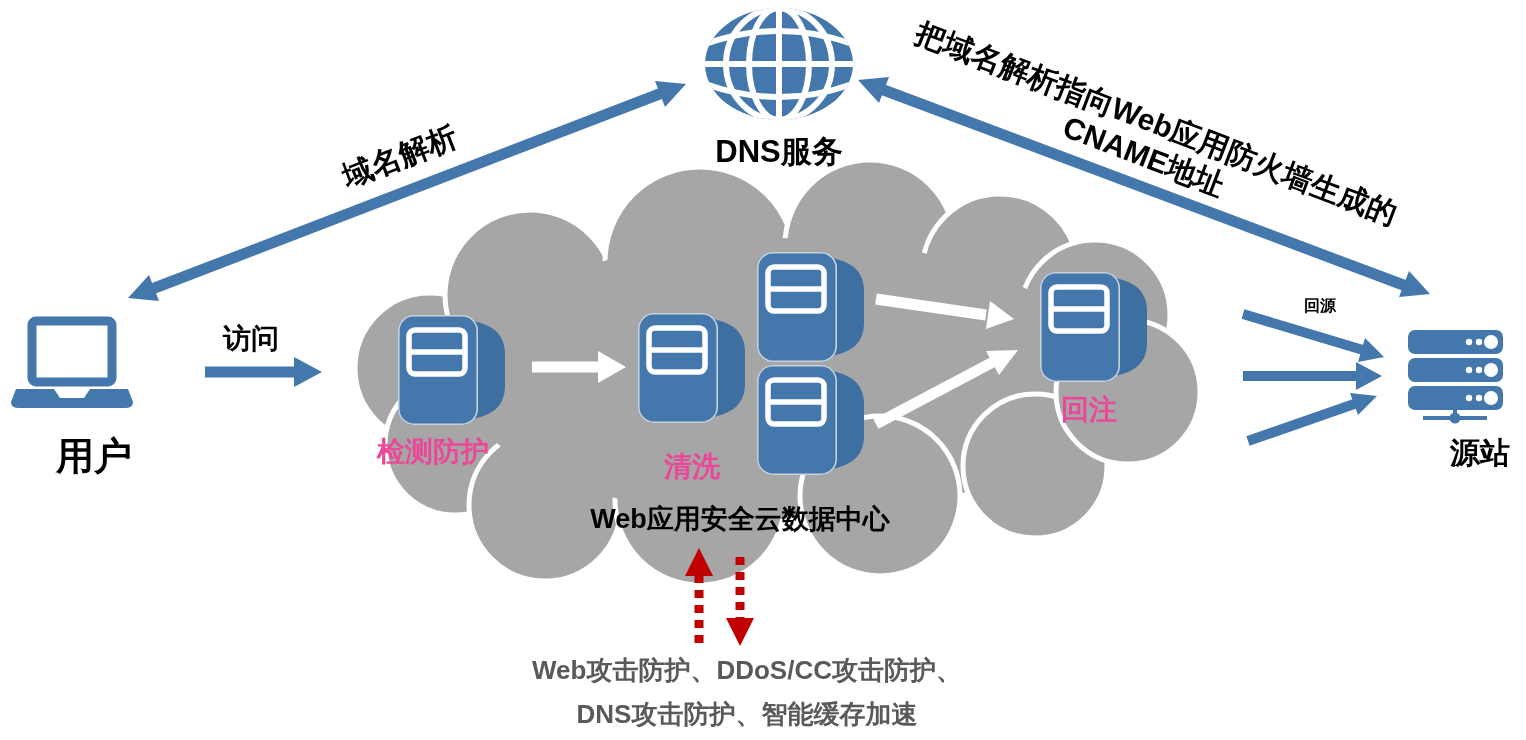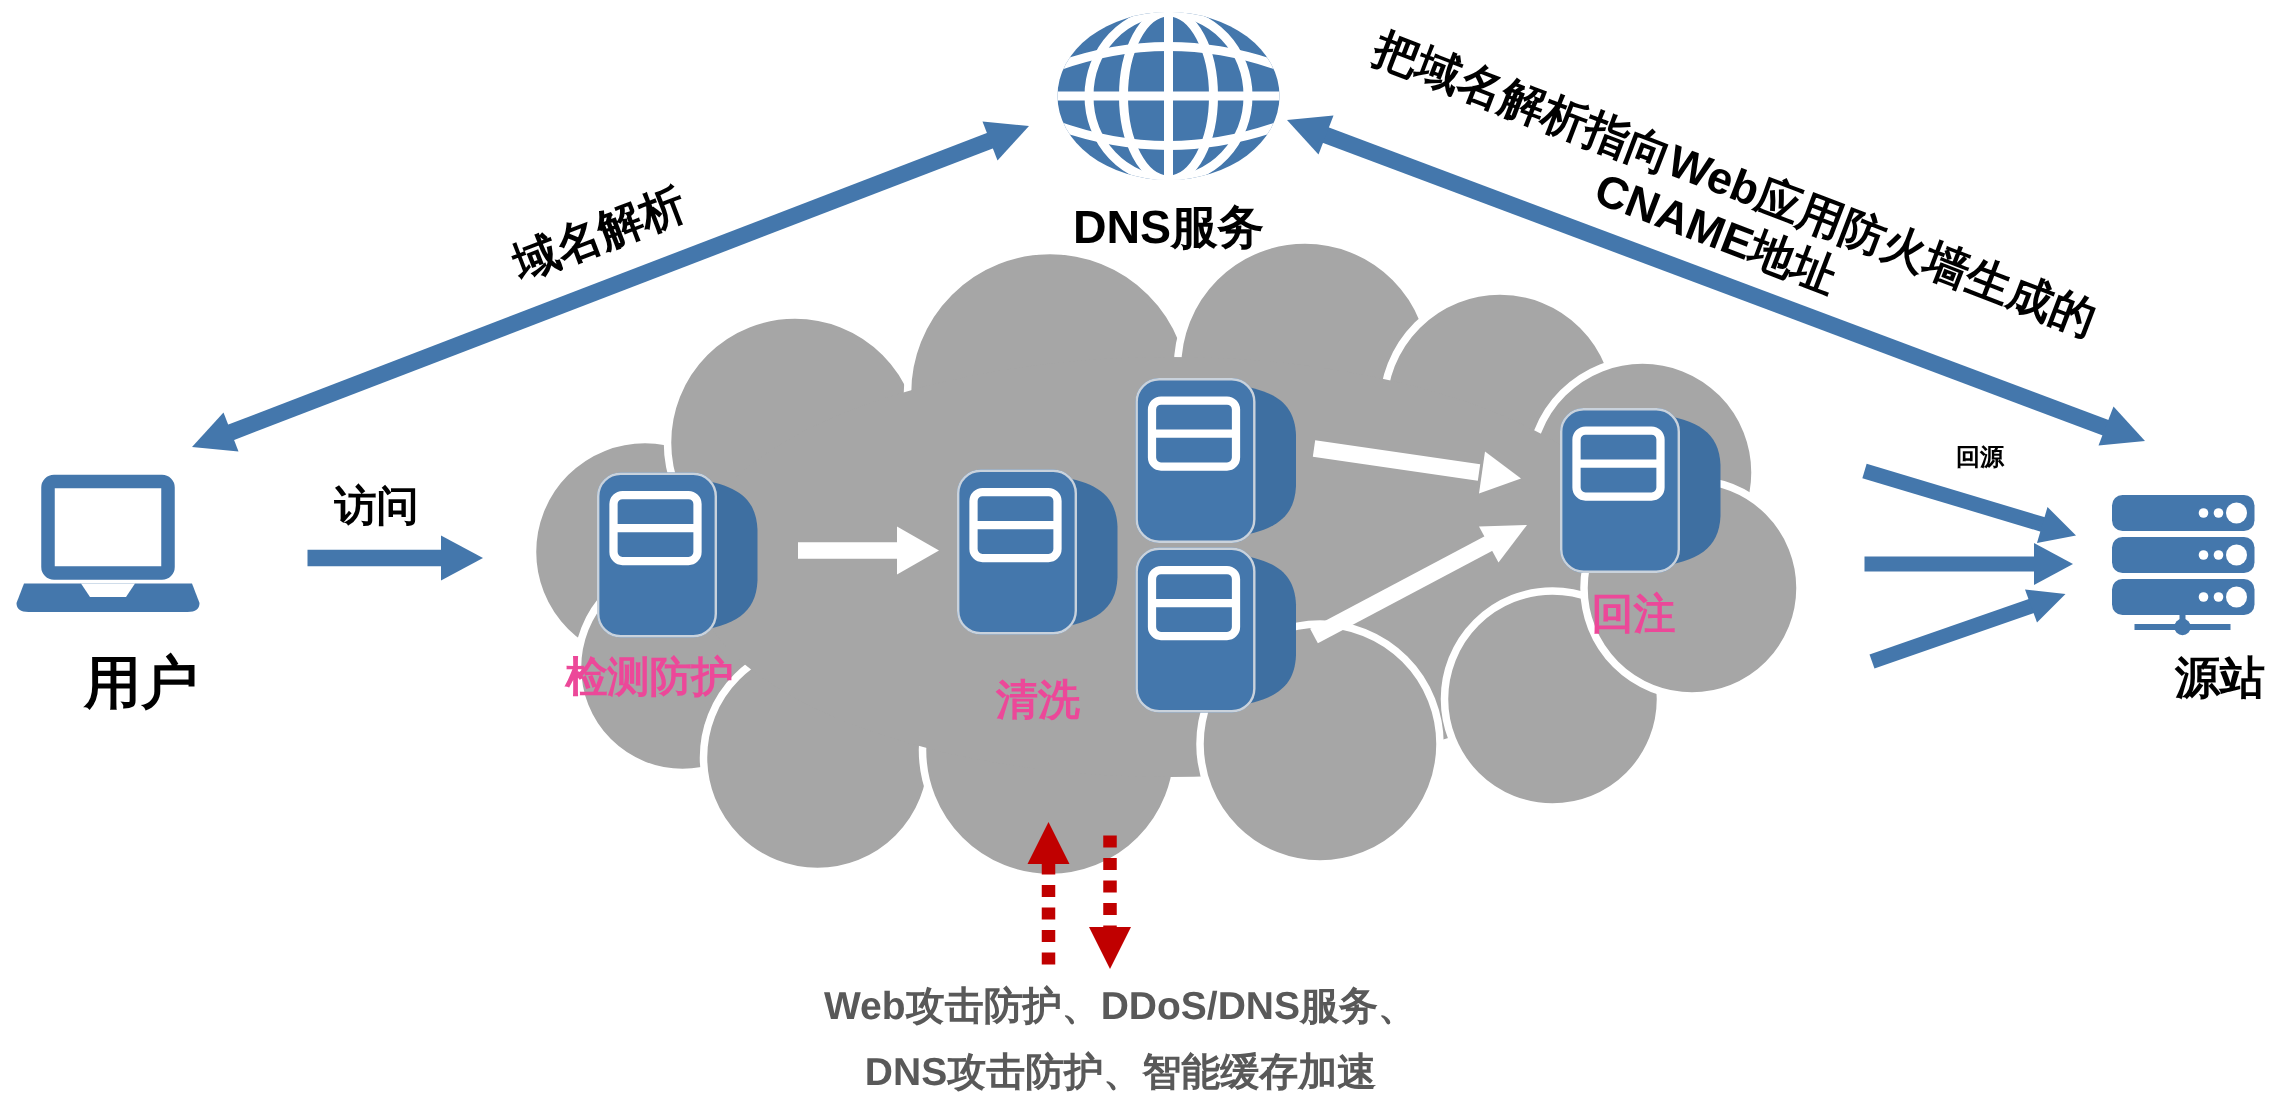--- a/index.html
+++ b/index.html
@@ -153,22 +153,23 @@
   <div class="lbl lbl-black" style="left:67px;top:457px;font-size:38px;margin-left:27px;">用户</div>
 
   <div class="lbl lbl-black" style="left:251px;top:339px;font-size:28px;font-family:Liberation Serif, serif;">访问</div>
 
   <div class="lbl lbl-white" style="left:433px;top:452px;">检测防护</div>
 
   <div class="lbl lbl-white" style="left:692px;top:467px;">清洗</div>
 
   <div class="lbl lbl-white" style="left:1089px;top:410px;">回注</div>
 
+  <div class="lbl lbl-black lbl-title" style="left:740px;top:520px;">Web应用安全云数据中心</div>
 
   <div class="lbl lbl-black" style="left:1320px;top:306px;font-size:16px;">回源</div>
 
   <div class="lbl lbl-black" style="left:1460px;top:453px;font-size:30px;margin-left:20px;">源站</div>
 
-  <div class="lbl lbl-gray" style="left:747px;top:671px;">Web攻击防护、DDoS/DNS服务、</div>
+  <div class="lbl lbl-gray" style="left:747px;top:671px;">Web攻击防护、DDoS/CC攻击防护、</div>
 
   <div class="lbl lbl-gray" style="left:747px;top:715px;">DNS攻击防护、智能缓存加速</div>
 
 </div>
 
 </body></html>

